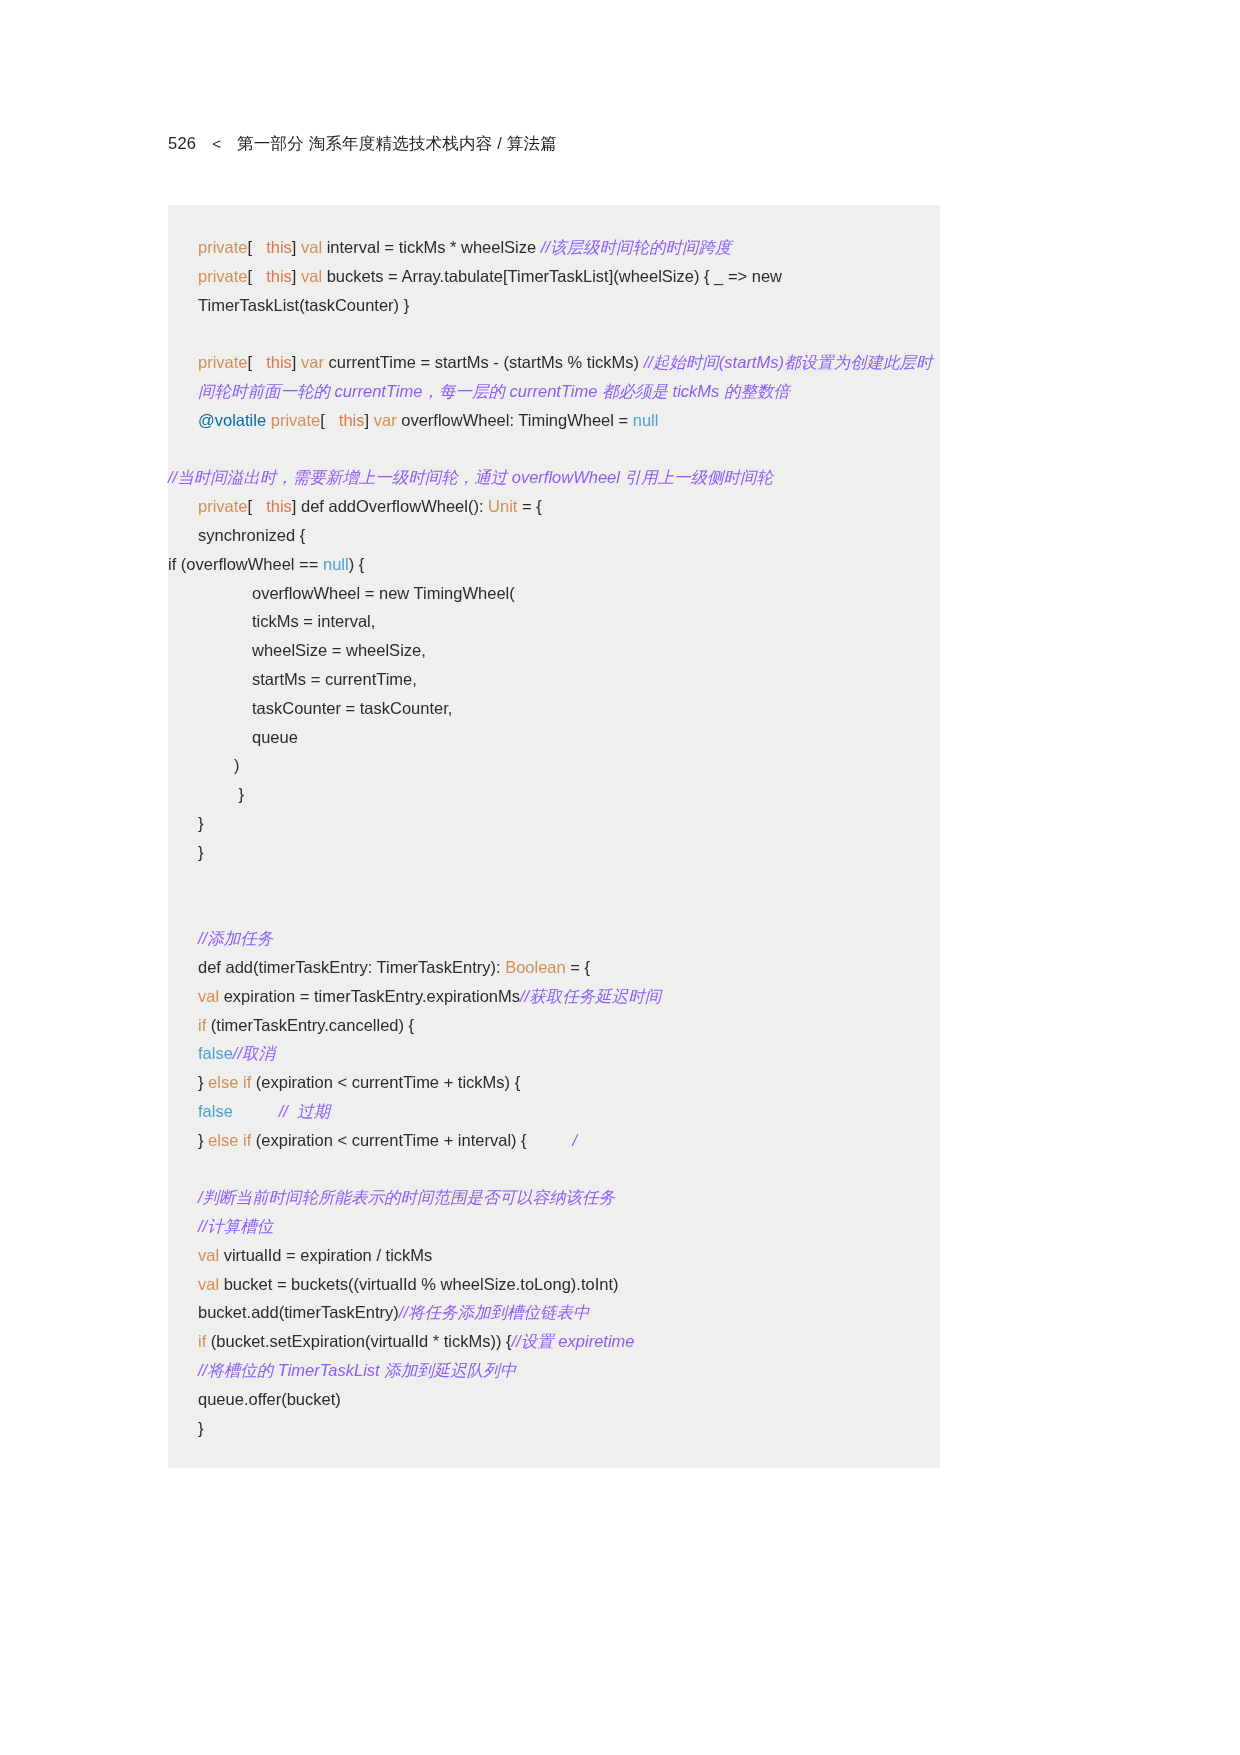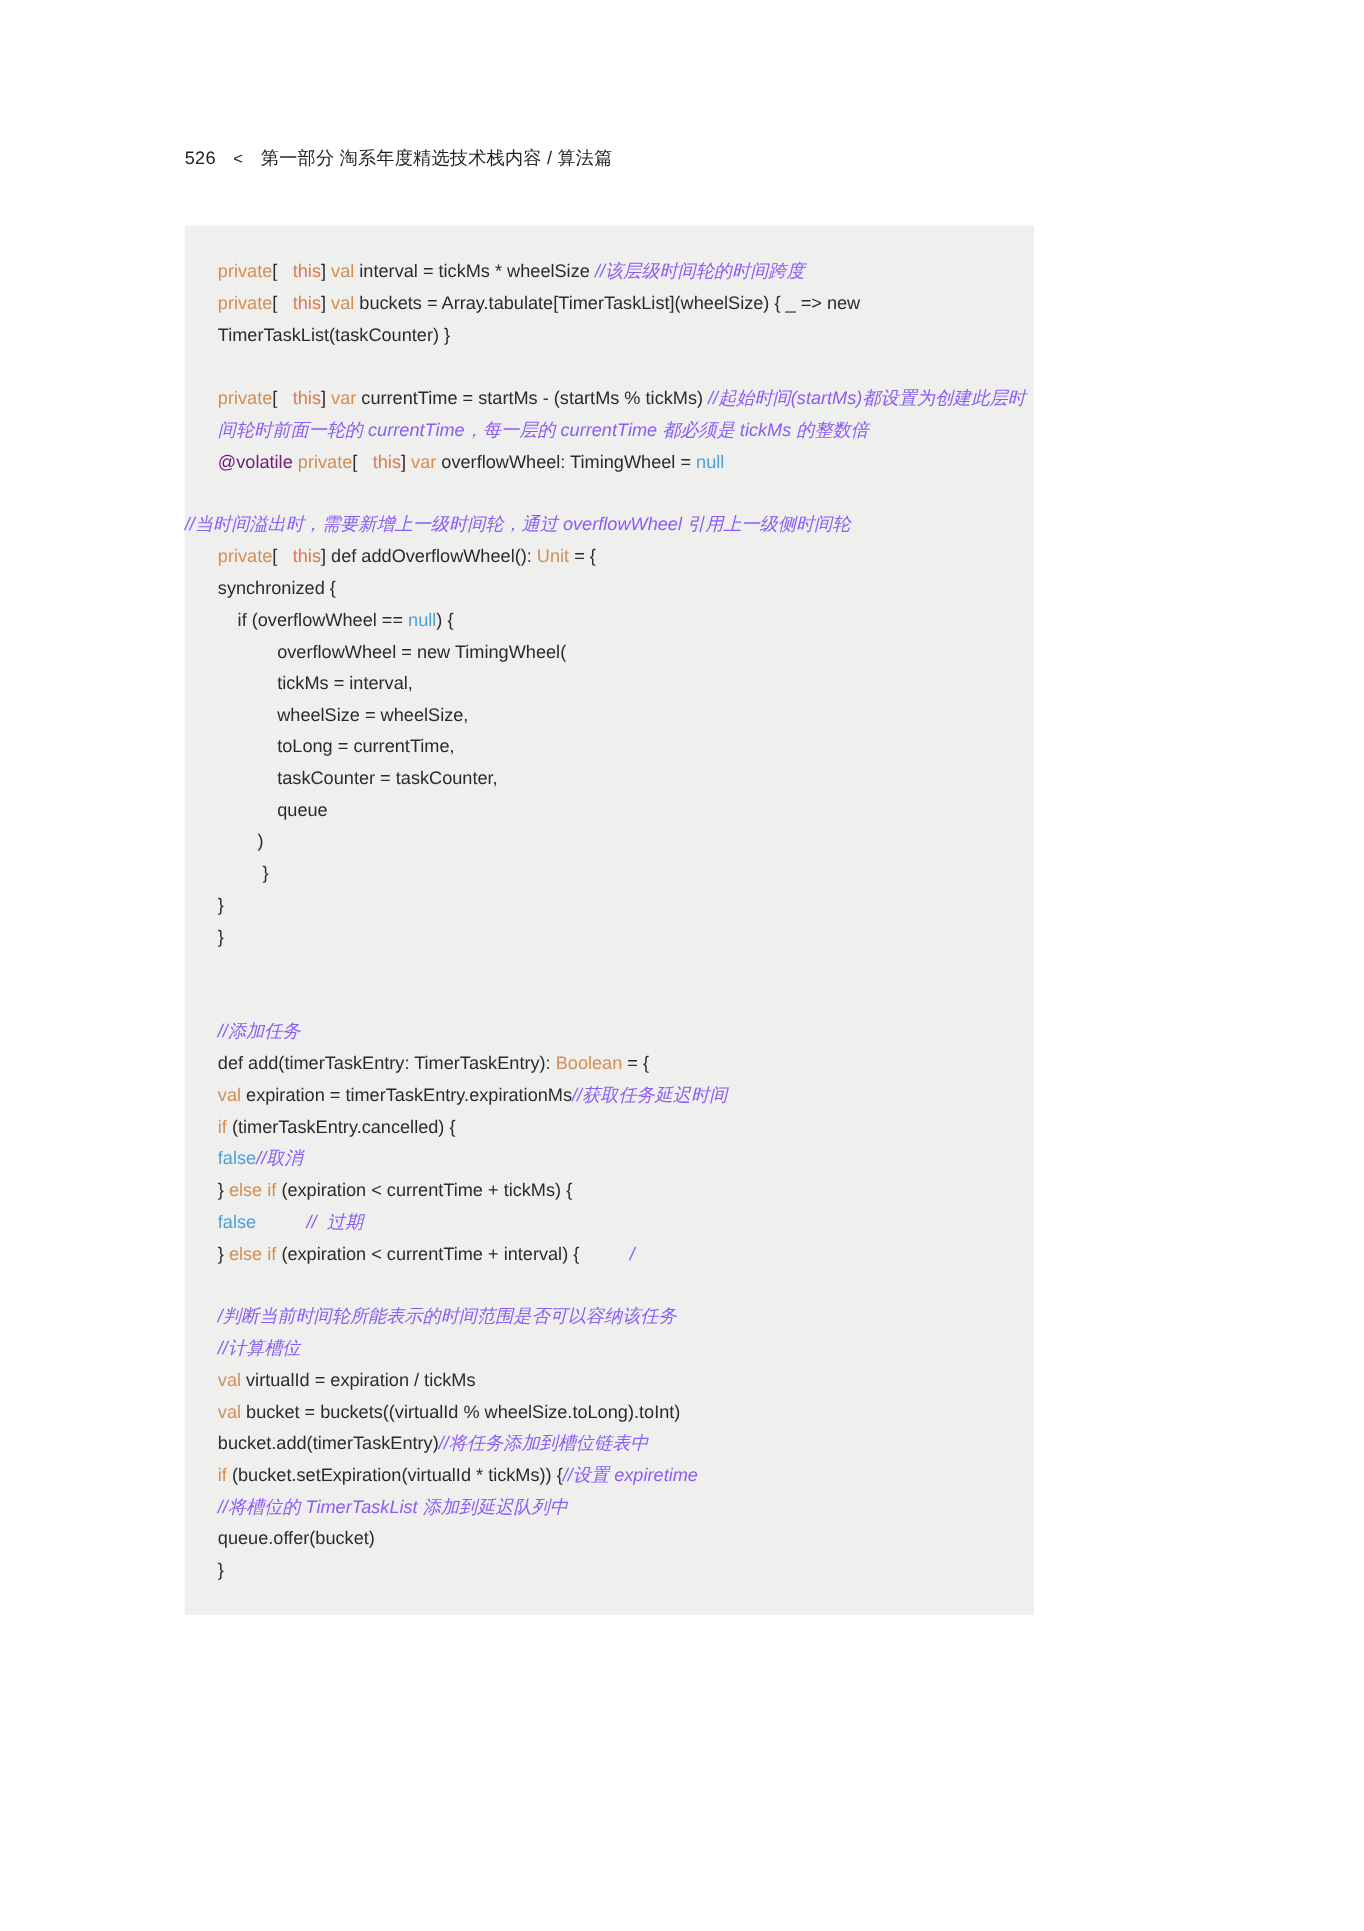--- a/index.html
+++ b/index.html
@@ -67,32 +67,32 @@
     color: #2b2b2b;
     white-space: pre-wrap;
     word-break: break-word;
     padding-left: 0;
     min-height: 28.8px;
   }
   .code-line.blank {
     min-height: 28.8px;
   }
   .ind-0 { padding-left: 30px; }
-  .ind-1 { padding-left: 48px; }
+  .ind-1 { }
   .ind-2 { padding-left: 66px; }
   .ind-3 { padding-left: 84px; }
   .ind-none { padding-left: 0px; }
 
   
   .kw   { color: #d28f55; }          
   .this { color: #e0774c; margin-left: 14px; }          
   .typ  { color: #d28f55; }          
   .lit  { color: #4d9fd6; }          
   .cmt  { color: #8b5cf6; font-style: italic; }
-  .ann  { color: #701a75; }          
+  .ann  { color: #0369a1; }          
   .pln  { color: #2b2b2b; }
 </style>
 </head>
 <body>
 
 <div class="page">
 
   <div class="page-header">
     <span class="folio">526</span>
     <span class="sep">&lt;</span>
@@ -106,21 +106,21 @@
       <div class="code-line ind-0"><span class="kw">private</span><span class="pln">[</span><span class="this">this</span><span class="pln">] </span><span class="kw">var</span><span class="pln"> currentTime = startMs - (startMs % tickMs) </span><span class="cmt">//起始时间(startMs)都设置为创建此层时间轮时前面一轮的 currentTime，每一层的 currentTime 都必须是 tickMs 的整数倍</span></div>
       <div class="code-line ind-0"><span class="ann">@volatile</span><span class="pln"> </span><span class="kw">private</span><span class="pln">[</span><span class="this">this</span><span class="pln">] </span><span class="kw">var</span><span class="pln"> overflowWheel: TimingWheel = </span><span class="lit">null</span></div>
       <div class="code-line ind-0 blank">&nbsp;</div>
       <div class="code-line ind-none"><span class="cmt">//当时间溢出时，需要新增上一级时间轮，通过 overflowWheel 引用上一级侧时间轮</span></div>
       <div class="code-line ind-0"><span class="kw">private</span><span class="pln">[</span><span class="this">this</span><span class="pln">] def addOverflowWheel(): </span><span class="typ">Unit</span><span class="pln"> = {</span></div>
       <div class="code-line ind-0"><span class="pln">synchronized {</span></div>
       <div class="code-line ind-1"><span class="pln">if (overflowWheel == </span><span class="lit">null</span><span class="pln">) {</span></div>
       <div class="code-line ind-3"><span class="pln">overflowWheel = new TimingWheel(</span></div>
       <div class="code-line ind-3"><span class="pln">tickMs = interval,</span></div>
       <div class="code-line ind-3"><span class="pln">wheelSize = wheelSize,</span></div>
-      <div class="code-line ind-3"><span class="pln">toLong = currentTime,</span></div>
+      <div class="code-line ind-3"><span class="pln">startMs = currentTime,</span></div>
       <div class="code-line ind-3"><span class="pln">taskCounter = taskCounter,</span></div>
       <div class="code-line ind-3"><span class="pln">queue</span></div>
       <div class="code-line ind-2"><span class="pln">)</span></div>
       <div class="code-line ind-2"><span class="pln"> }</span></div>
       <div class="code-line ind-0"><span class="pln">}</span></div>
       <div class="code-line ind-0"><span class="pln">}</span></div>
       <div class="code-line ind-0 blank">&nbsp;</div>
       <div class="code-line ind-0 blank">&nbsp;</div>
       <div class="code-line ind-0"><span class="cmt">//添加任务</span></div>
       <div class="code-line ind-0"><span class="pln">def add(timerTaskEntry: TimerTaskEntry): </span><span class="typ">Boolean</span><span class="pln"> = {</span></div>

